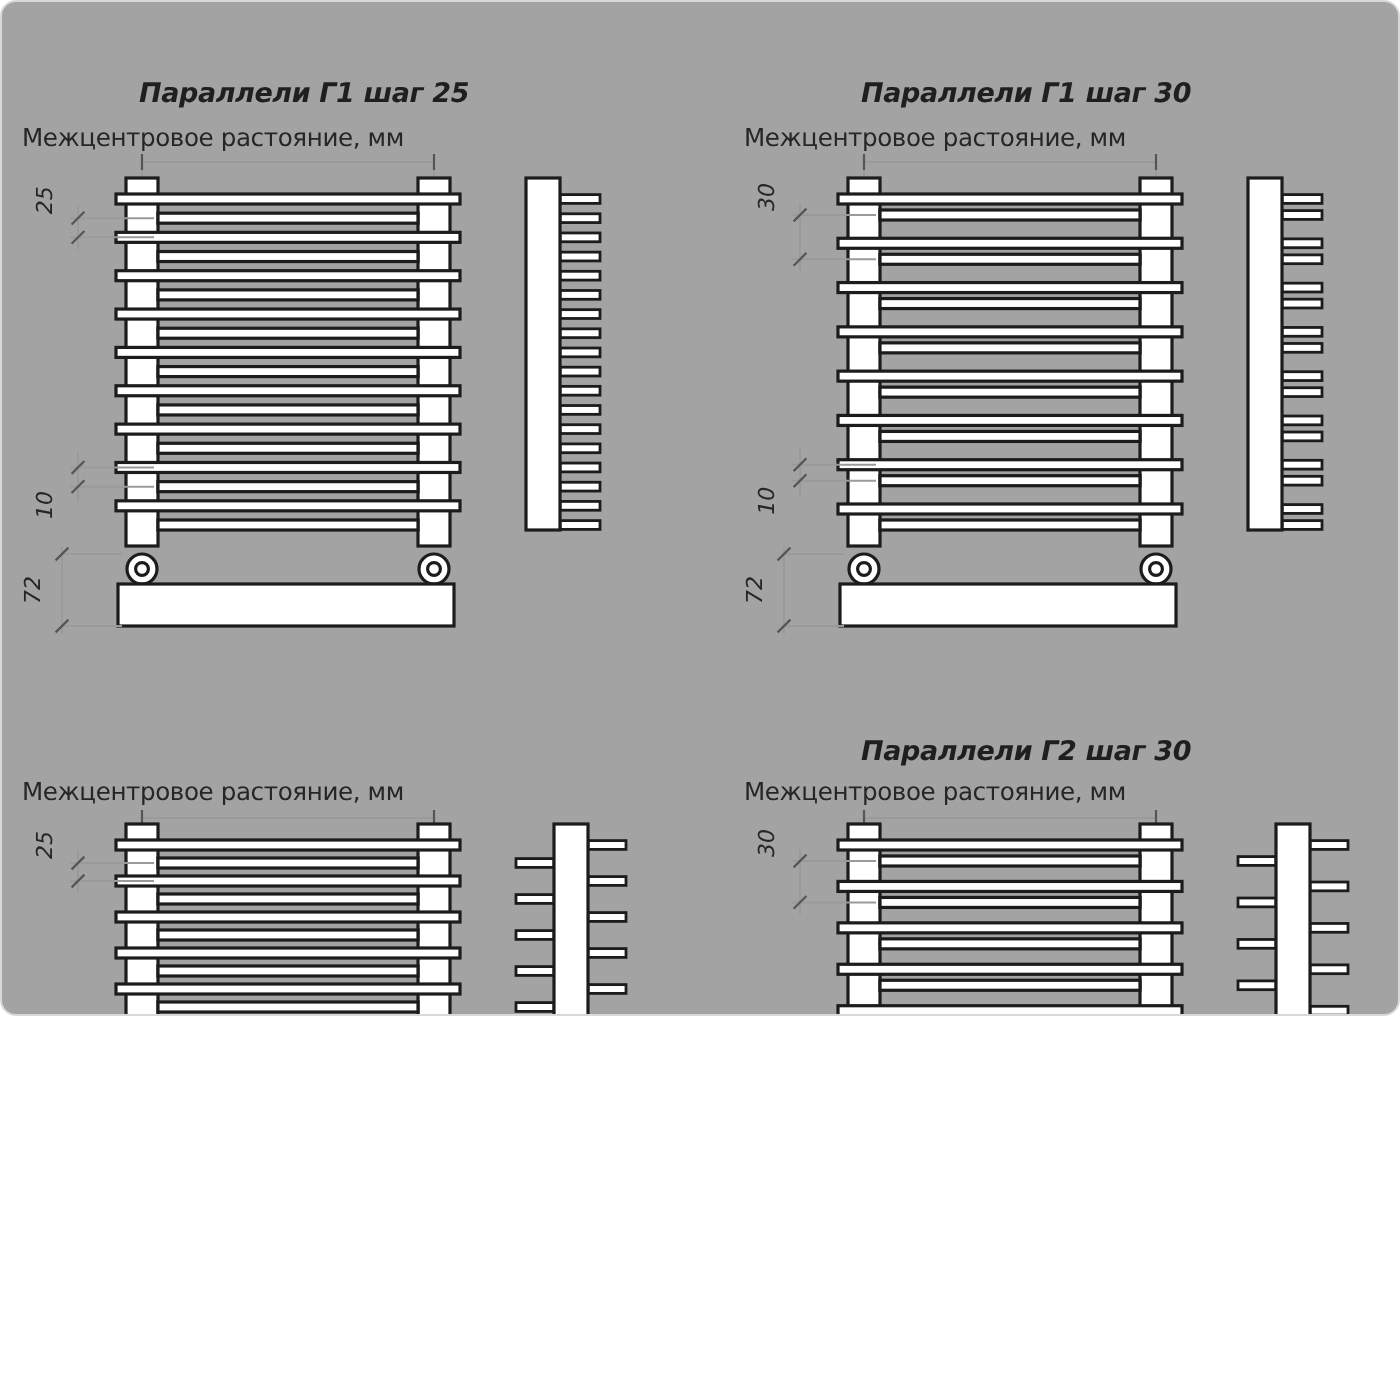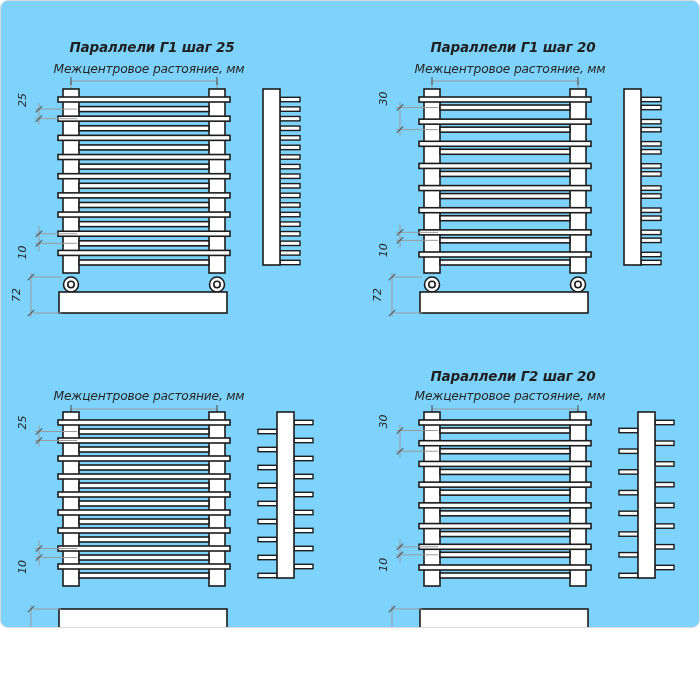--- a/index.html
+++ b/index.html
@@ -1,29 +1,29 @@
 <!DOCTYPE html>
 <html><head>
 <meta charset="utf-8">
 <style>
   html,body{margin:0;padding:0;background:#fff;}
   .canvas{
-    position:relative;width:700px;height:628px;box-sizing:border-box;
-    background:#7dd3fc;border:1px solid #d9d9d9;border-radius:8px;overflow:hidden;
+    position:relative;width:700px;height:508px;box-sizing:border-box;
+    background:#a3a3a3;border:1px solid #d9d9d9;border-radius:8px;overflow:hidden;
     font-family:"DejaVu Sans",sans-serif;
   }
   .panel{position:absolute;width:345px;height:345px;}
   .ptitle{
     position:absolute;left:0;width:282px;text-align:center;
     font-style:italic;font-weight:600;font-size:13.5px;line-height:1.1;
     letter-spacing:-0.2px;color:#1f1f1f;white-space:nowrap;
   }
   .psub{
-    position:absolute;left:0;width:276px;text-align:center;
-    font-style:italic;font-weight:400;font-size:12.3px;line-height:1.1;
+    position:absolute;left:0;width:276px;text-align:left;
+    font-weight:400;font-size:12.3px;line-height:1.1;
     letter-spacing:-0.2px;color:#262626;white-space:nowrap;
   }
   .row-top .ptitle{top:14px}
   .row-top .psub{top:37px}
   .row-bot .ptitle{top:10px}
   .row-bot .psub{top:31px}
   .svgwrap{position:absolute;left:0;top:0;width:335px;height:318px;}
   .svgwrap svg{display:block}
 </style>
 </head>
@@ -115,21 +115,21 @@
             <line x1="20" y1="247" x2="20" y2="291" stroke="#9a9a9a" stroke-width="1"></line>
             <line x1="16.8" y1="254.2" x2="23.2" y2="247.8" stroke="#555555" stroke-width="1.1"></line>
             <line x1="16.8" y1="290.2" x2="23.2" y2="283.8" stroke="#555555" stroke-width="1.1"></line>
           </g>
           <text x="9" y="269" transform="rotate(-90 9 269)" text-anchor="middle" font-size="11" font-style="italic" font-family="DejaVu Sans, sans-serif" fill="#262626">72</text>
         </svg>
       </div>
   </div>
 
   <div class="panel row-top" id="panel-1" style="left:371px;top:25px">
-    <div class="ptitle">Параллели Г1 шаг 20</div>
+    <div class="ptitle">Параллели Г1 шаг 30</div>
     <div class="psub">Межцентровое растояние, мм</div>
     <div class="svgwrap">
         <svg xmlns="http://www.w3.org/2000/svg" width="335" height="318" viewBox="0 0 335 318">
           <g>
             <line x1="60" y1="55" x2="206" y2="55" stroke="#9a9a9a" stroke-width="1"></line>
             <line x1="60" y1="55" x2="60" y2="63" stroke="#9a9a9a" stroke-width="1"></line>
             <line x1="206" y1="55" x2="206" y2="63" stroke="#9a9a9a" stroke-width="1"></line>
             <line x1="60" y1="51" x2="60" y2="59" stroke="#555555" stroke-width="1.1"></line>
             <line x1="206" y1="51" x2="206" y2="59" stroke="#555555" stroke-width="1.1"></line>
           </g>
@@ -291,21 +291,21 @@
             <line x1="20" y1="246" x2="20" y2="312" stroke="#9a9a9a" stroke-width="1"></line>
             <line x1="16.8" y1="253.2" x2="23.2" y2="246.8" stroke="#555555" stroke-width="1.1"></line>
             <line x1="16.8" y1="311.2" x2="23.2" y2="304.8" stroke="#555555" stroke-width="1.1"></line>
           </g>
           <text x="9" y="279" transform="rotate(-90 9 279)" text-anchor="middle" font-size="11" font-style="italic" font-family="DejaVu Sans, sans-serif" fill="#262626">112</text>
         </svg>
       </div>
   </div>
 
   <div class="panel row-bot" id="panel-3" style="left:371px;top:358px">
-    <div class="ptitle">Параллели Г2 шаг 20</div>
+    <div class="ptitle">Параллели Г2 шаг 30</div>
     <div class="psub">Межцентровое растояние, мм</div>
     <div class="svgwrap">
         <svg xmlns="http://www.w3.org/2000/svg" width="335" height="318" viewBox="0 0 335 318">
           <g>
             <line x1="60" y1="50" x2="206" y2="50" stroke="#9a9a9a" stroke-width="1"></line>
             <line x1="60" y1="50" x2="60" y2="53" stroke="#9a9a9a" stroke-width="1"></line>
             <line x1="206" y1="50" x2="206" y2="53" stroke="#9a9a9a" stroke-width="1"></line>
             <line x1="60" y1="46" x2="60" y2="54" stroke="#555555" stroke-width="1.1"></line>
             <line x1="206" y1="46" x2="206" y2="54" stroke="#555555" stroke-width="1.1"></line>
           </g>

